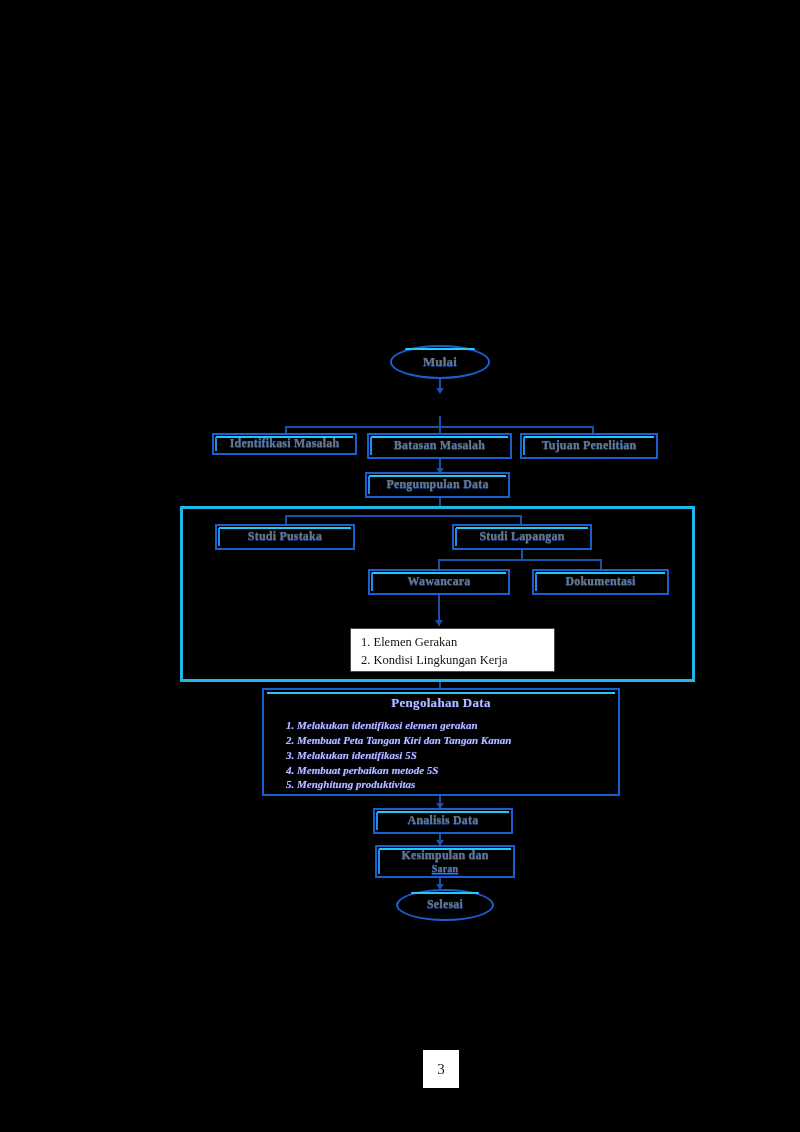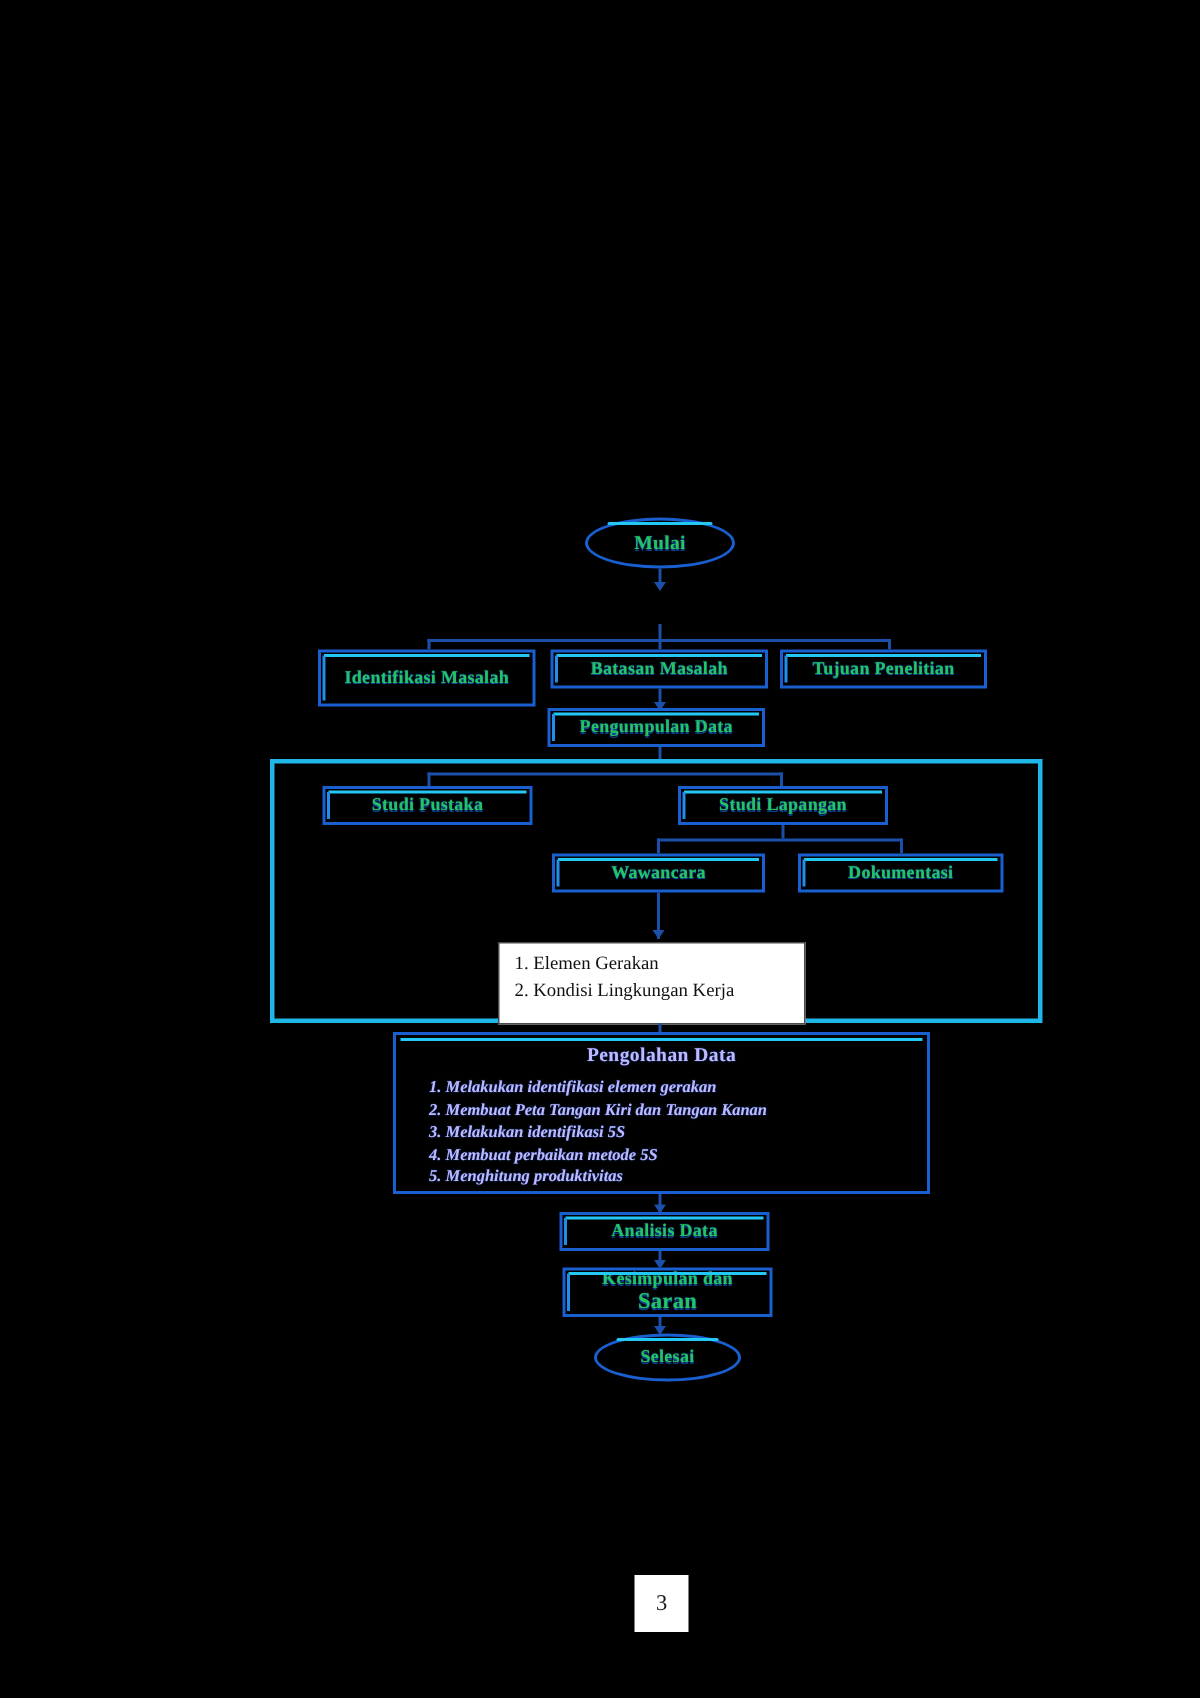--- a/index.html
+++ b/index.html
@@ -35,21 +35,21 @@
     align-items: center;
     justify-content: center;
     text-align: center;
     font-weight: bold;
     letter-spacing: 0.2px;
     line-height: 1.15;
     text-shadow: 0 0 1px #1466d6, 0 1px 0 #123a86;
   }
   .node .txt {
     display: block;
-    color: #22c55e;
+    color: #737373;
   }
 
   
   .node::before {
     content: "";
     position: absolute;
     left: 2px; right: 2px; top: 1px;
     height: 2px;
     background: #24c8f5;
   }
@@ -149,21 +149,21 @@
     position: absolute;
     background: #ffffff;
     color: #1a1a1a;
     font-family: "Liberation Serif", serif;
     font-size: 15px;
     display: flex;
     align-items: center;
     justify-content: center;
   }
 
-  .s11 { font-size: 15px; }
+  .s11 { font-size: 10px; text-decoration: underline; }
   .s12 { font-size: 12px; }
   .s13 { font-size: 13px; }
 </style>
 </head>
 <body>
 
 <div id="page">
 
   <div class="node oval" style="left:390px; top:345px; width:100px; height:34px;">
     <span class="txt s13">Mulai</span>
@@ -172,21 +172,21 @@
   <div class="vline" style="left:439px; top:379px; height:11px;"></div>
   <div class="arrow-down" style="left:436px; top:388px;"></div>
 
 
   <div class="vline" style="left:439px; top:416px; height:10px;"></div>
   <div class="hline" style="left:285px; top:426px; width:308px;"></div>
   <div class="vline" style="left:285px; top:426px; height:7px;"></div>
   <div class="vline" style="left:439px; top:426px; height:7px;"></div>
   <div class="vline" style="left:592px; top:426px; height:7px;"></div>
 
-  <div class="node" style="left:212px; top:433px; width:145px; height:38px;">
+  <div class="node" style="left:212px; top:433px; width:145px; height:22px;">
     <span class="txt s12">Identifikasi Masalah</span>
   </div>
 
   <div class="node" style="left:367px; top:433px; width:145px; height:26px;">
     <span class="txt s12">Batasan Masalah</span>
   </div>
 
   <div class="node" style="left:520px; top:433px; width:138px; height:26px;">
     <span class="txt s12">Tujuan Penelitian</span>
   </div>
@@ -223,21 +223,21 @@
     <span class="txt s12">Wawancara</span>
   </div>
 
   <div class="node" style="left:532px; top:569px; width:137px; height:26px;">
     <span class="txt s12">Dokumentasi</span>
   </div>
 
   <div class="vline" style="left:438px; top:595px; height:31px;"></div>
   <div class="arrow-down" style="left:435px; top:620px;"></div>
 
-  <div class="callout" style="left:332px; top:628px; width:205px; height:55px;">
+  <div class="callout" style="left:350px; top:628px; width:205px; height:44px;">
     <div class="row">1. Elemen Gerakan</div>
     <div class="row">2. Kondisi Lingkungan Kerja</div>
   </div>
 
   <div class="vline" style="left:439px; top:682px; height:10px;"></div>
   <div class="arrow-down" style="left:436px; top:688px;"></div>
 
   <div class="bigbox" style="left:262px; top:688px; width:358px; height:108px;">
     <div class="bb-title">Pengolahan Data</div>
     <div class="bb-list">

